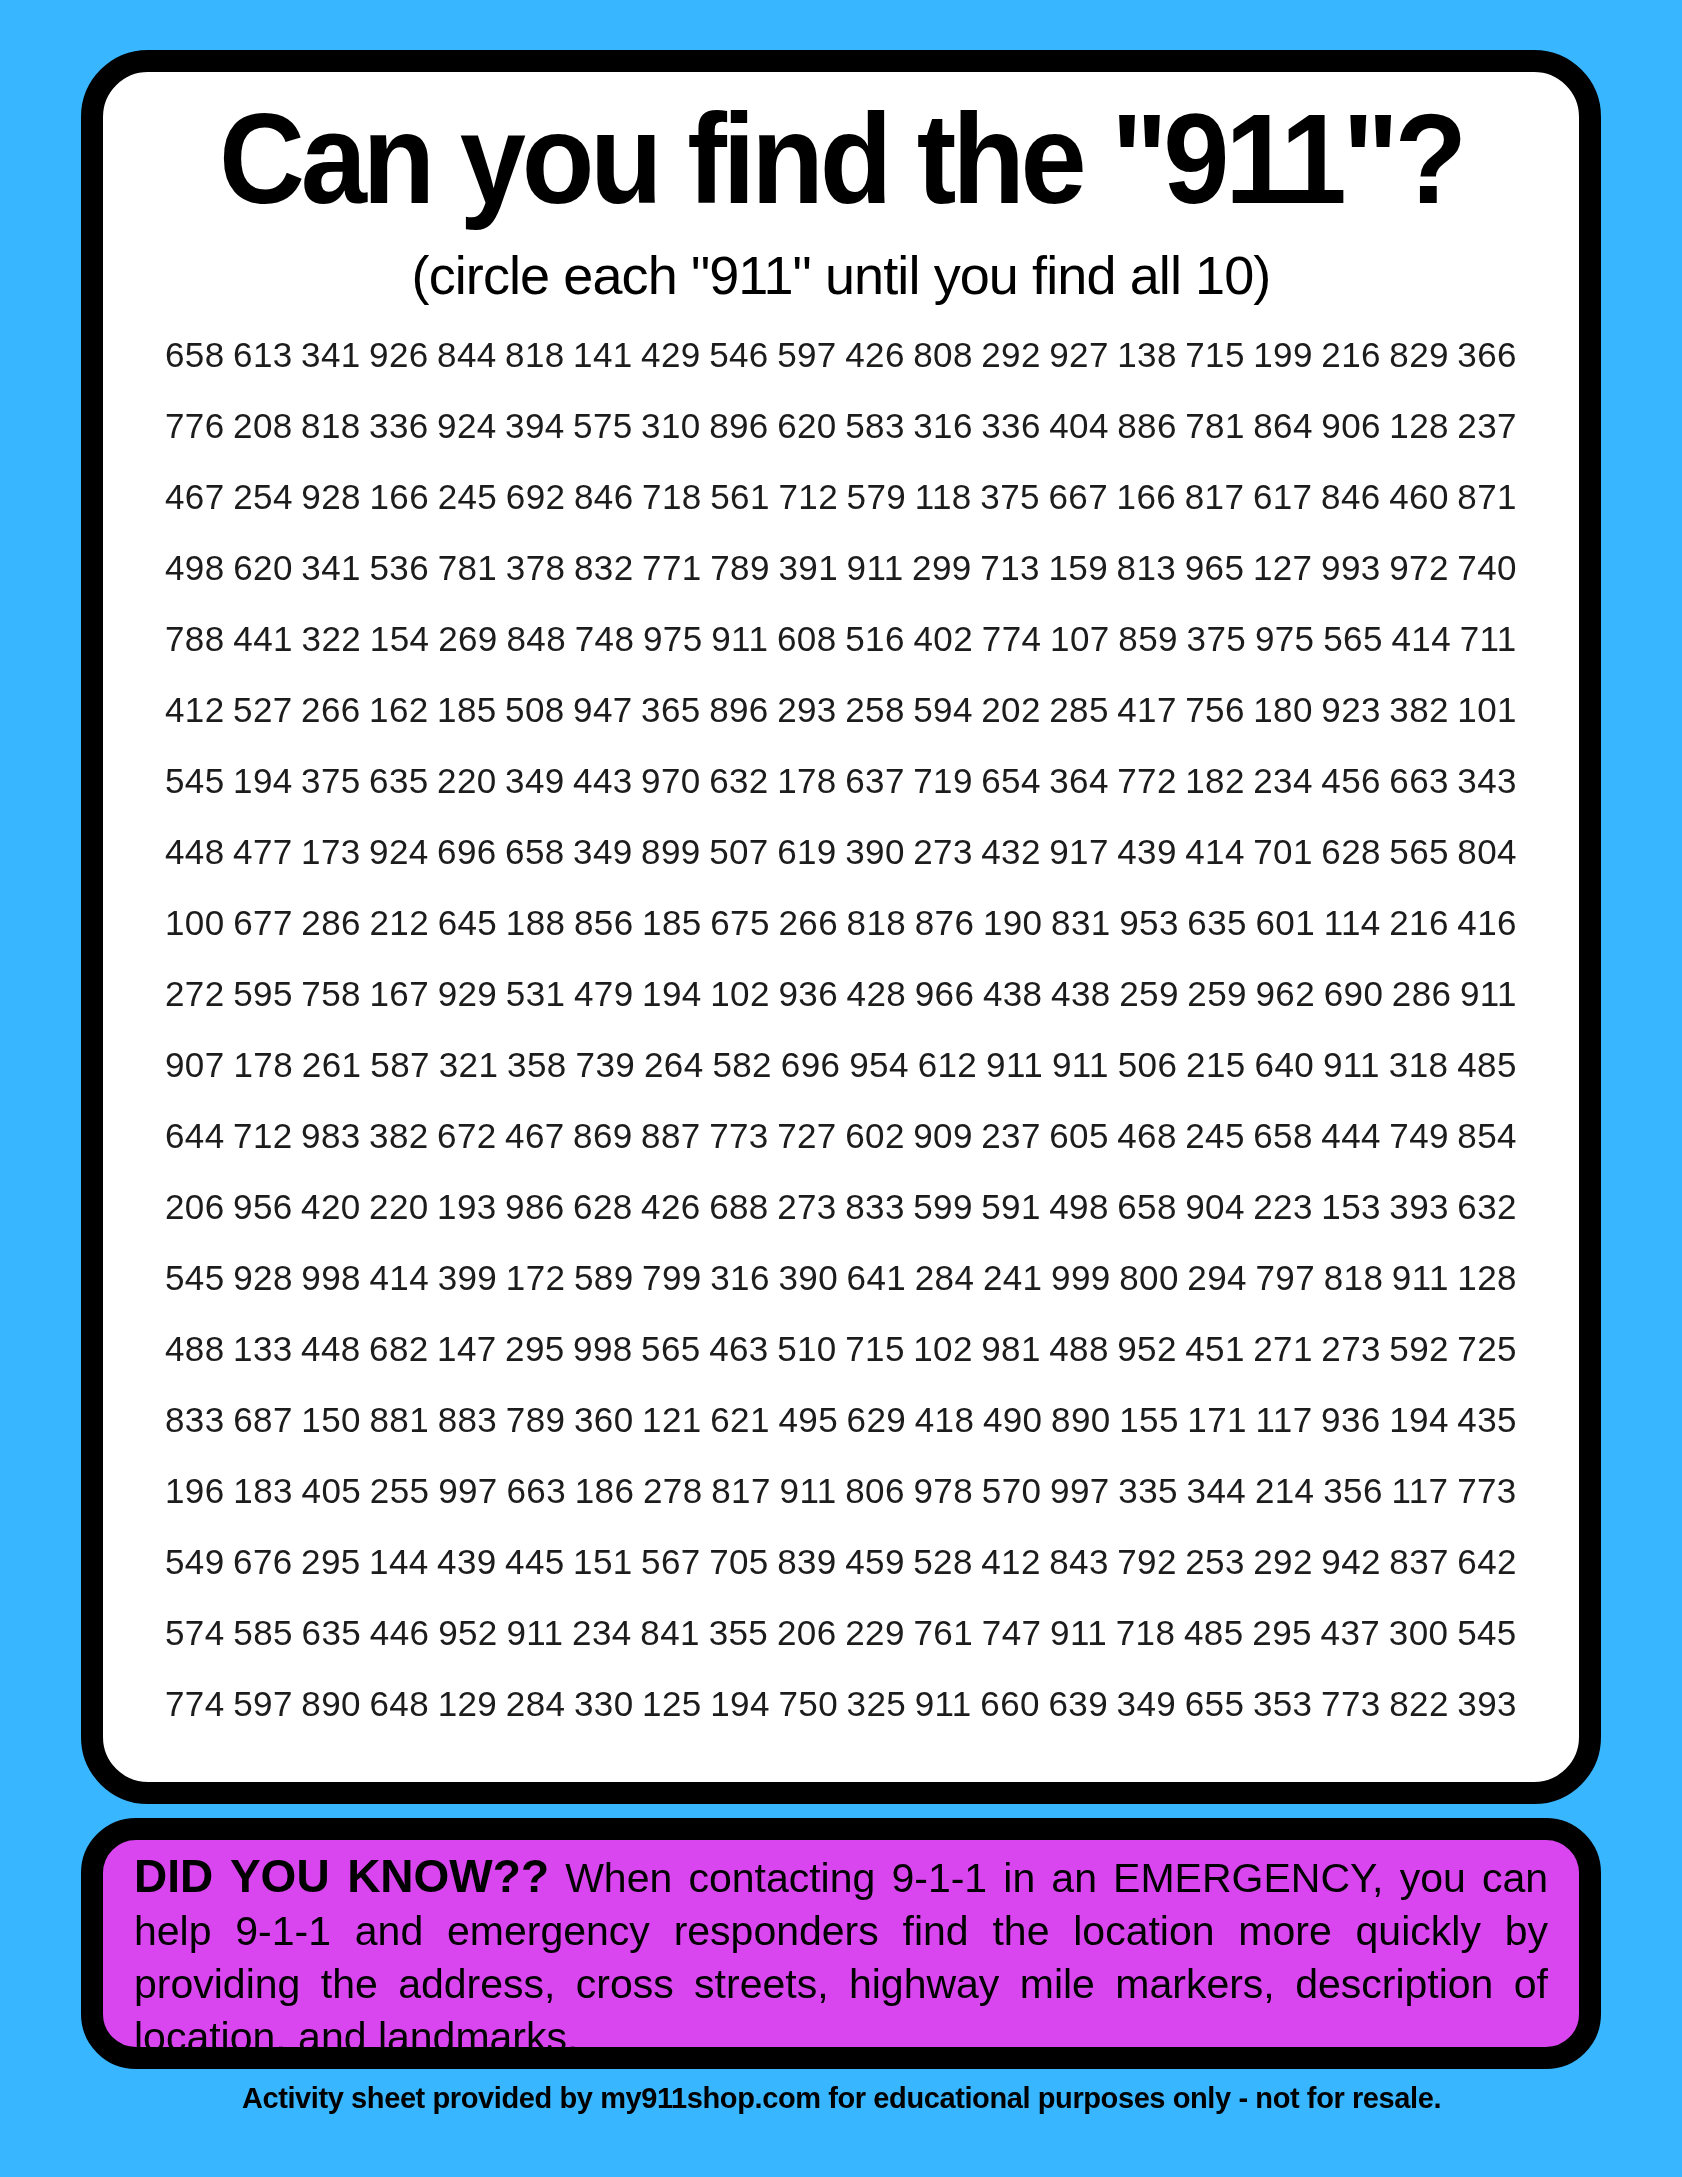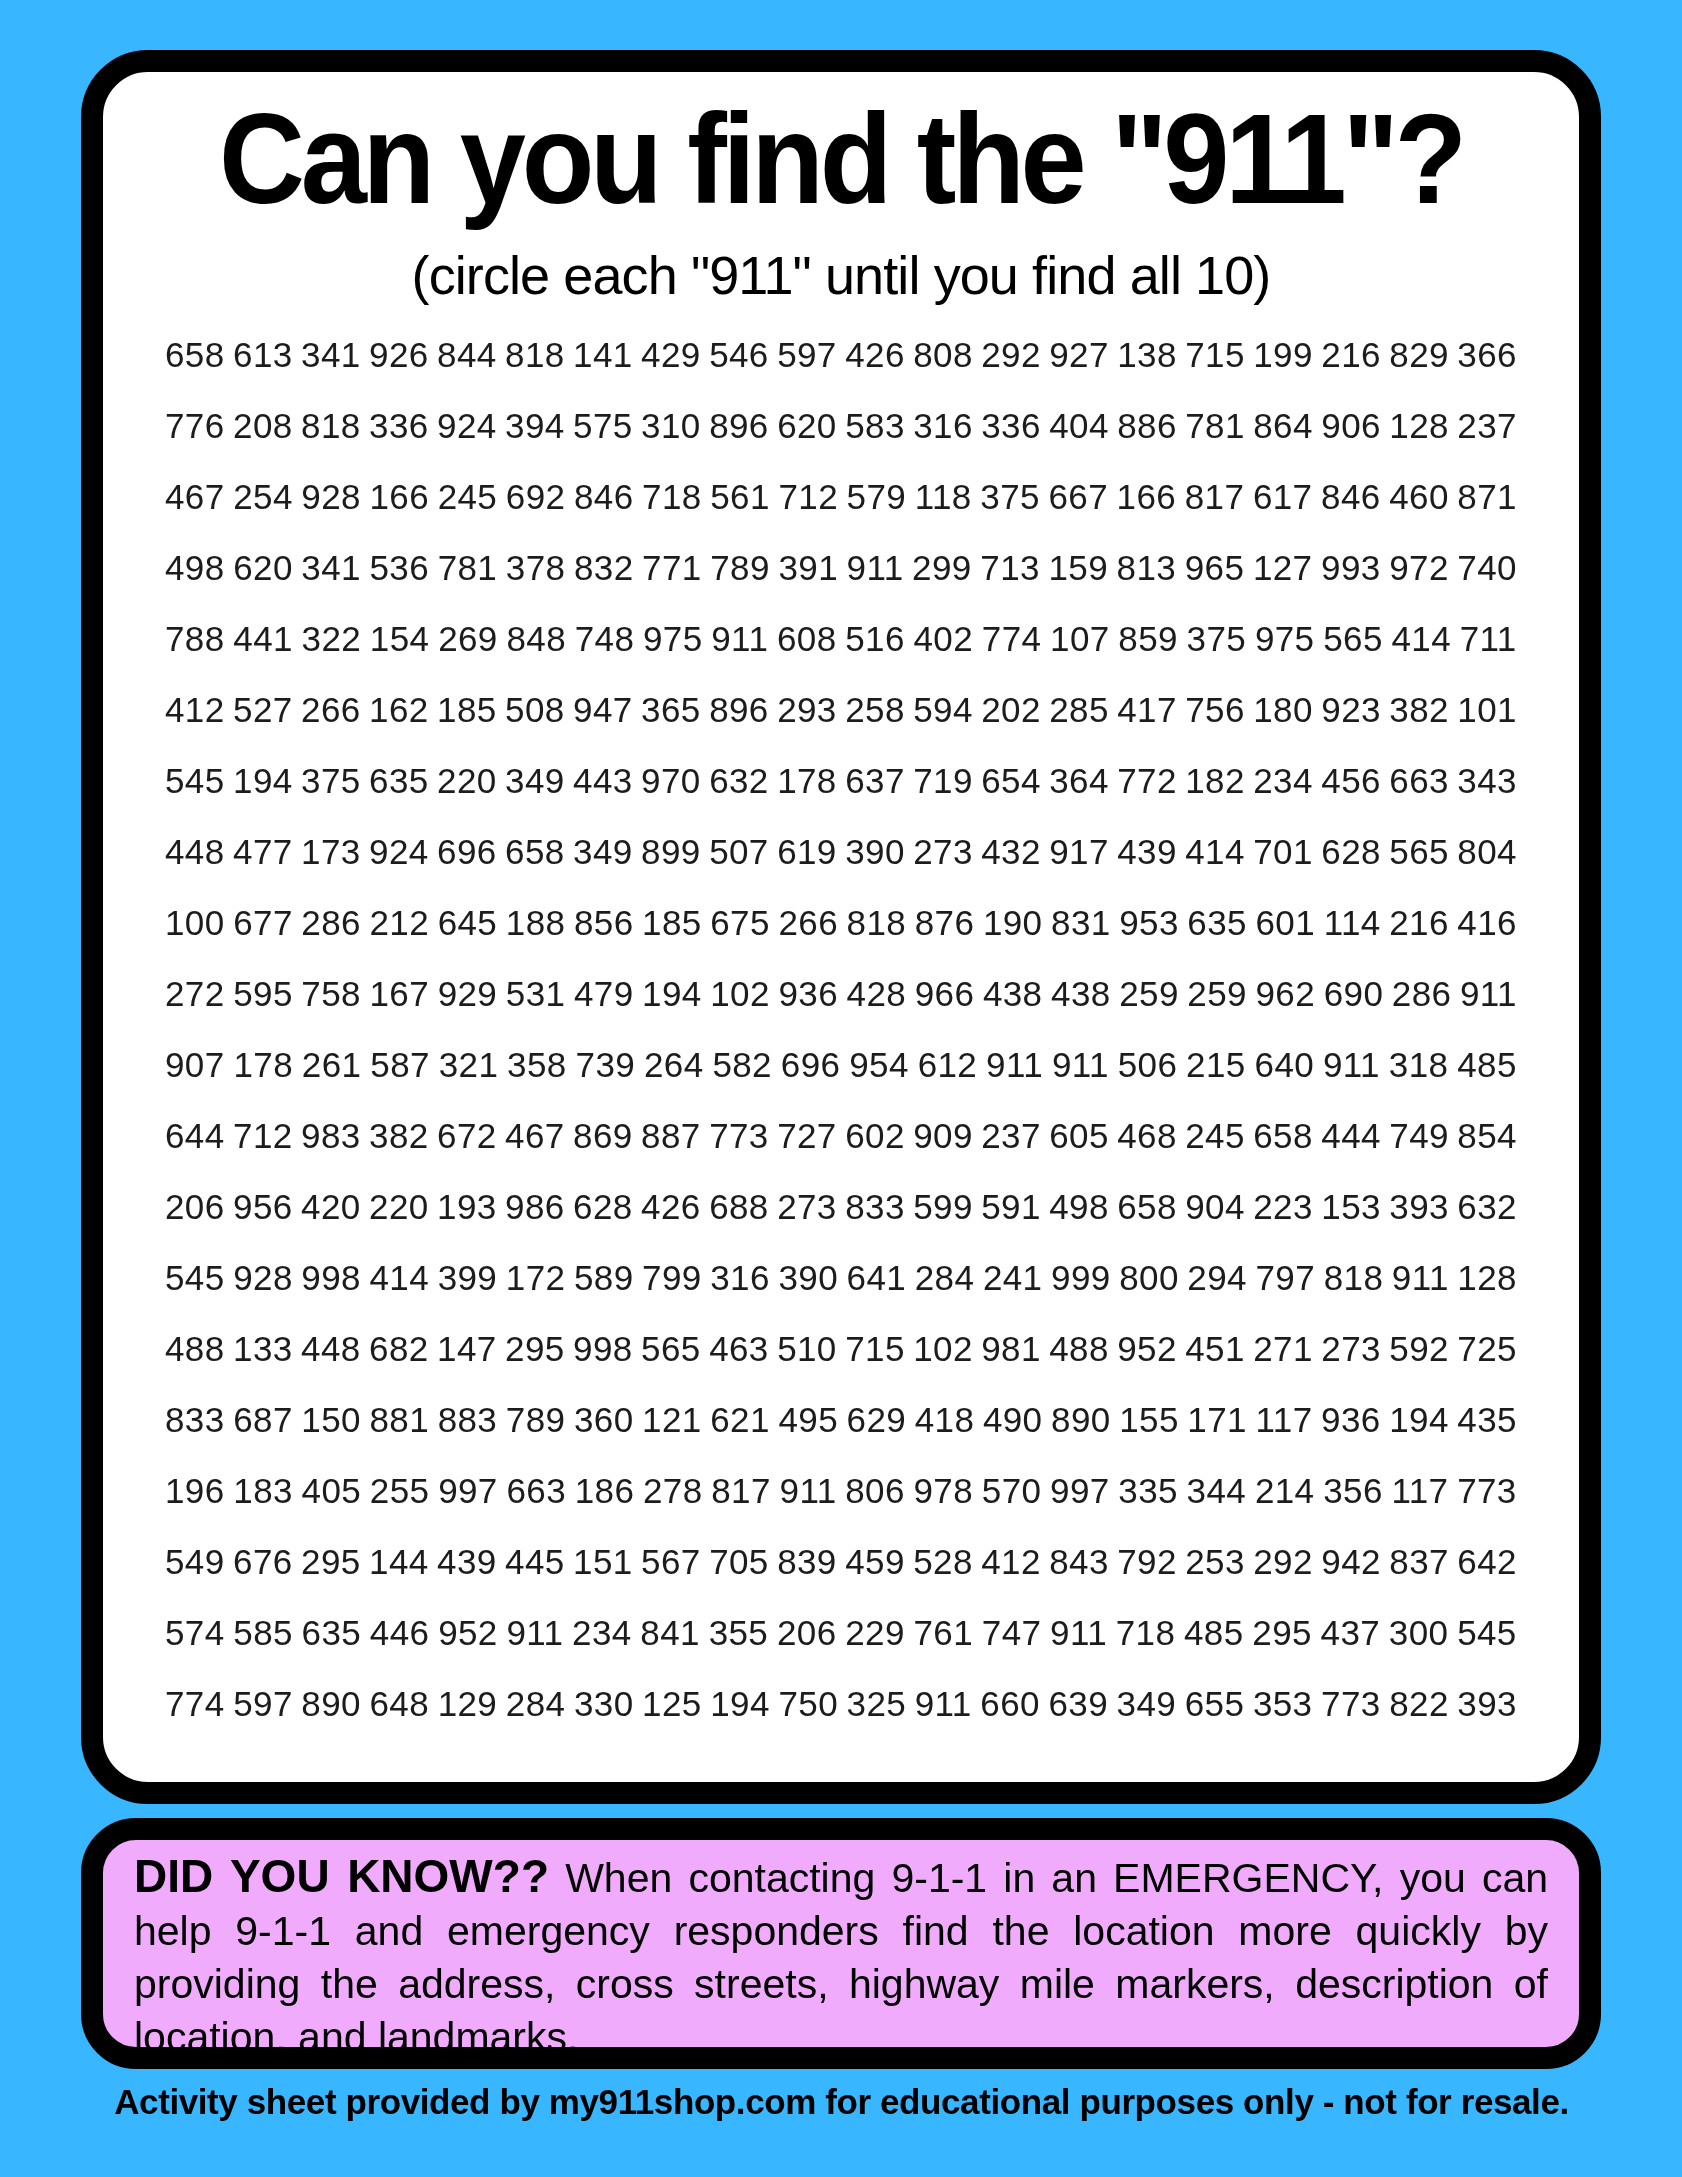--- a/index.html
+++ b/index.html
@@ -70,21 +70,21 @@
   }
 
   
   .info-box {
     position: absolute;
     left: 81px;
     top: 1818px;
     width: 1520px;
     height: 251px;
     box-sizing: border-box;
-    background: #f0abfc;
+    background: #d946ef;
     border: 22.5px solid #000000;
     border-radius: 55px;
   }
   .info-text {
     margin: 10.4px 31px 0 31px;
     font-size: 41px;
     line-height: 53px;
     color: #000000;
     text-align: justify;
   }
@@ -94,21 +94,21 @@
     letter-spacing: 0px;
   }
 
   
   .footer {
     position: absolute;
     left: 0;
     top: 2082px;
     width: 100%;
     text-align: center;
-    font-size: 35px;
+    font-size: 29px;
     font-weight: 900;
     letter-spacing: -0.4px;
     color: #000000;
   }
 </style>
 </head>
 <body>
 
 <div class="card">
   <div class="card-inner">

